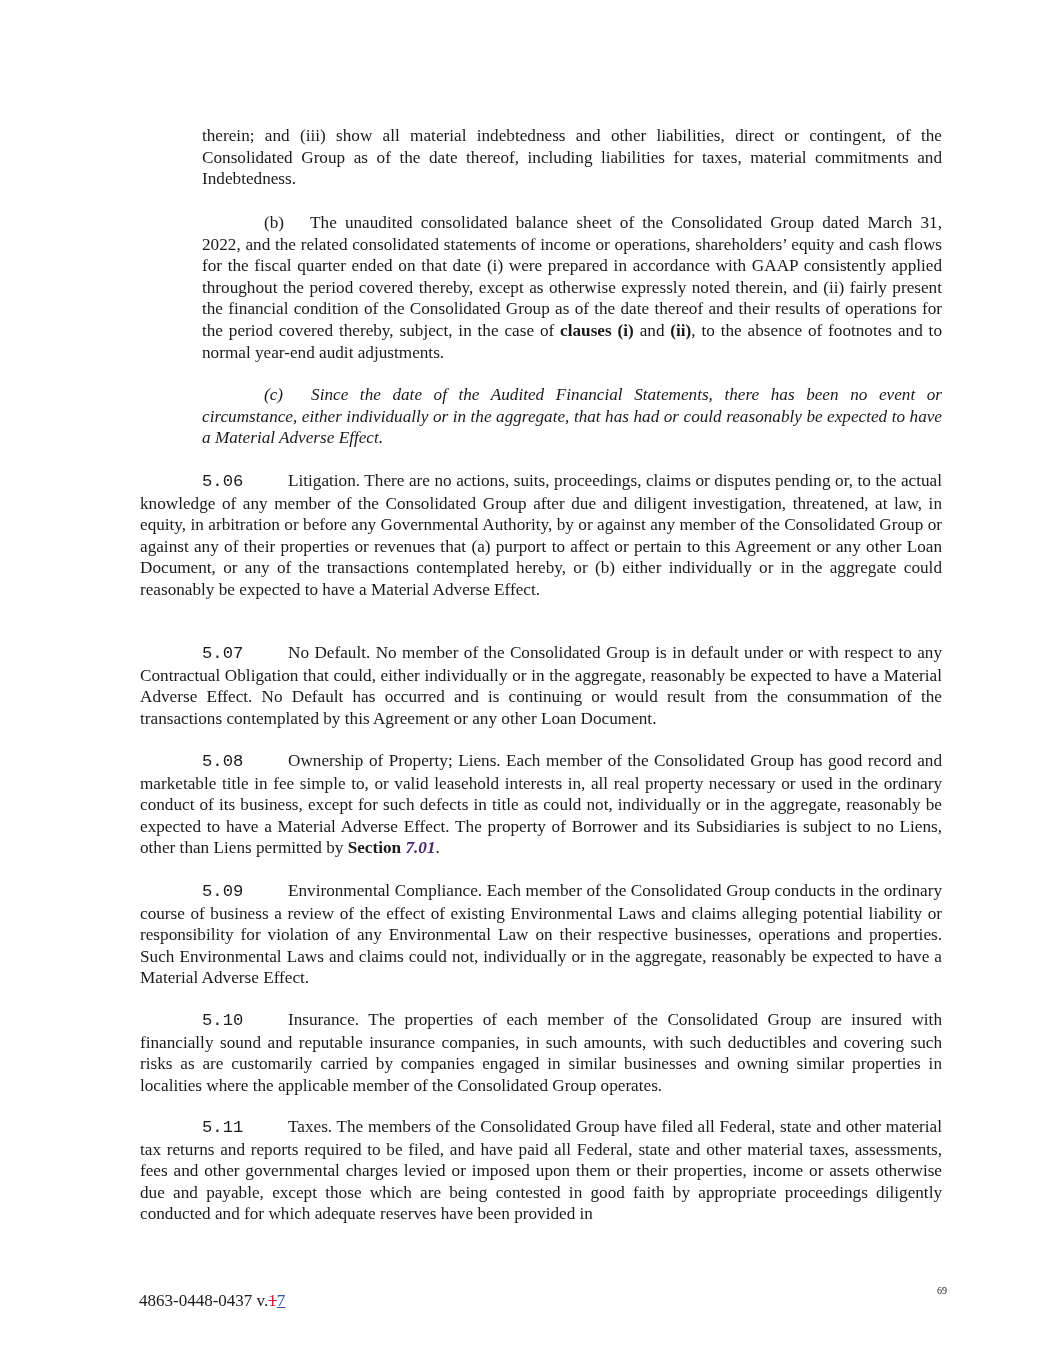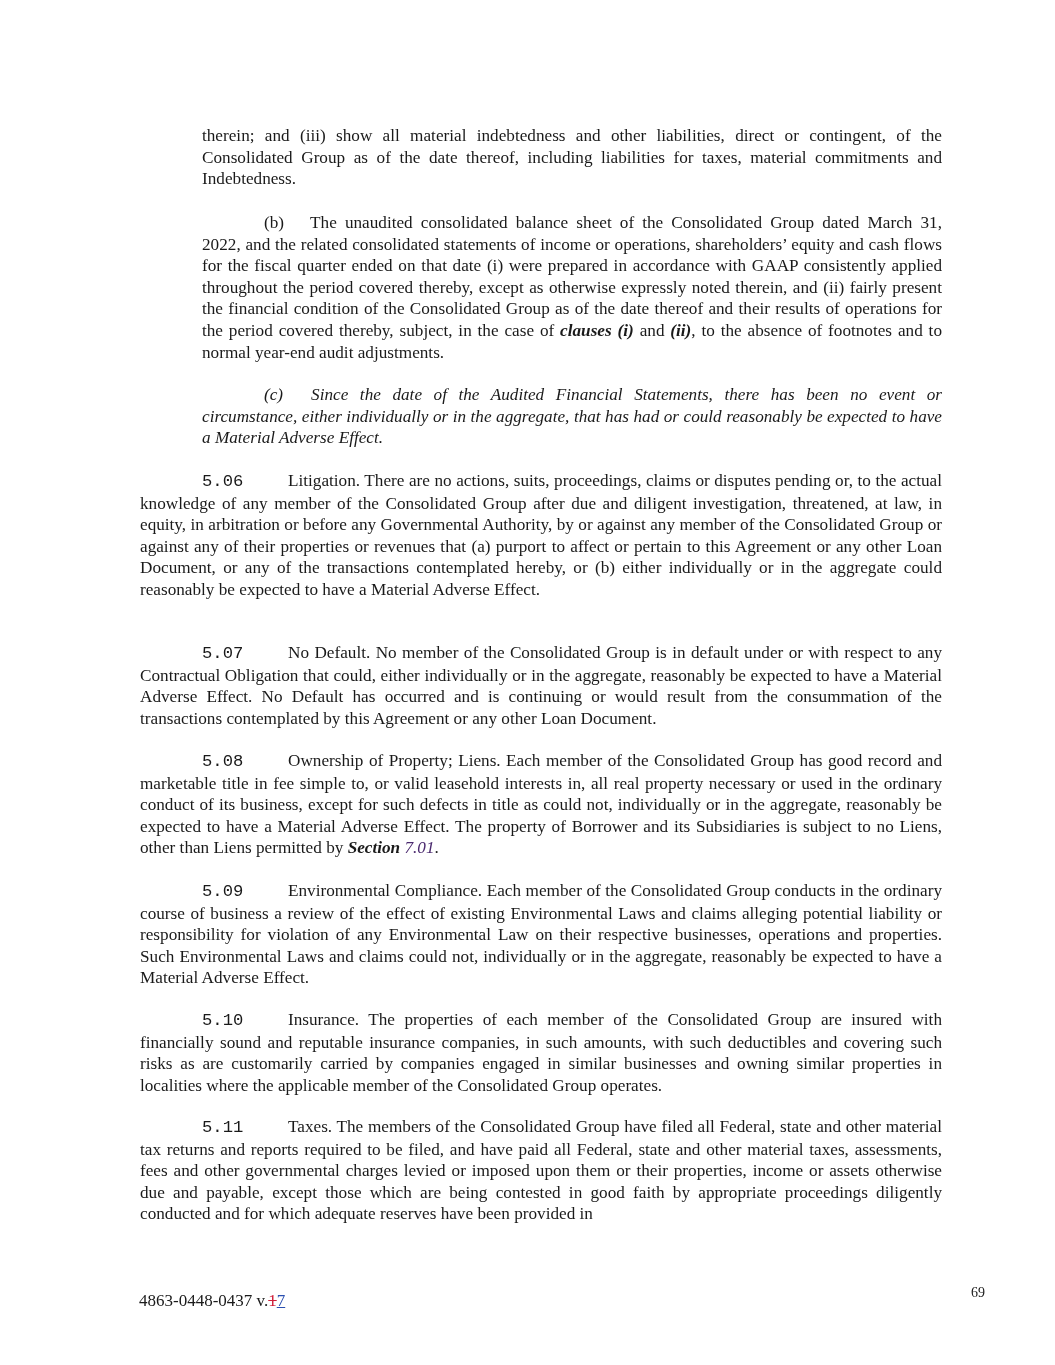--- a/index.html
+++ b/index.html
@@ -11,30 +11,30 @@
   .para {
     position: absolute;
     font-size: 17.2px; line-height: 21.6px;
     text-align: justify; margin: 0;
   }
   .sub { left: 186px; width: 740px; }
   .main { left: 124px; width: 802px; }
   .indent-sub { display: inline-block; width: 62px; }
   .num-main { display: inline-block; padding-left: 62px; width: 62px; font-family: Liberation Mono, monospace; }
   .b { font-weight: normal; }
-  .bi { font-weight: bold; font-style: italic; }
-  .link { color: #4b2a6f; font-weight: normal; font-style: italic; }
+  .bi { font-weight: bold; }
+  .link { color: #4b2a6f; font-weight: bold; font-style: italic; }
   .footer-id {
     position: absolute; left: 123px; top: 1291px;
     font-size: 17px; font-family: "Liberation Serif", serif;
   }
   .del { color: #d0203a; text-decoration: line-through; }
   .ins { color: #2a4fb0; text-decoration: underline; }
   .page-num {
-    position: absolute; left: 921px; top: 1285px; font-size: 14px; margin-left: 34px;
+    position: absolute; left: 921px; top: 1285px; font-size: 10px;
   }
 </style>
 </head>
 <body>
 
 <div class="page">
 
   <p class="para sub" style="top:125px;">
     <span>therein; and (iii) show all material indebtedness and other liabilities, direct or contingent, of the Consolidated Group as of the date thereof, including liabilities for taxes, material commitments and Indebtedness.</span>
   </p>

